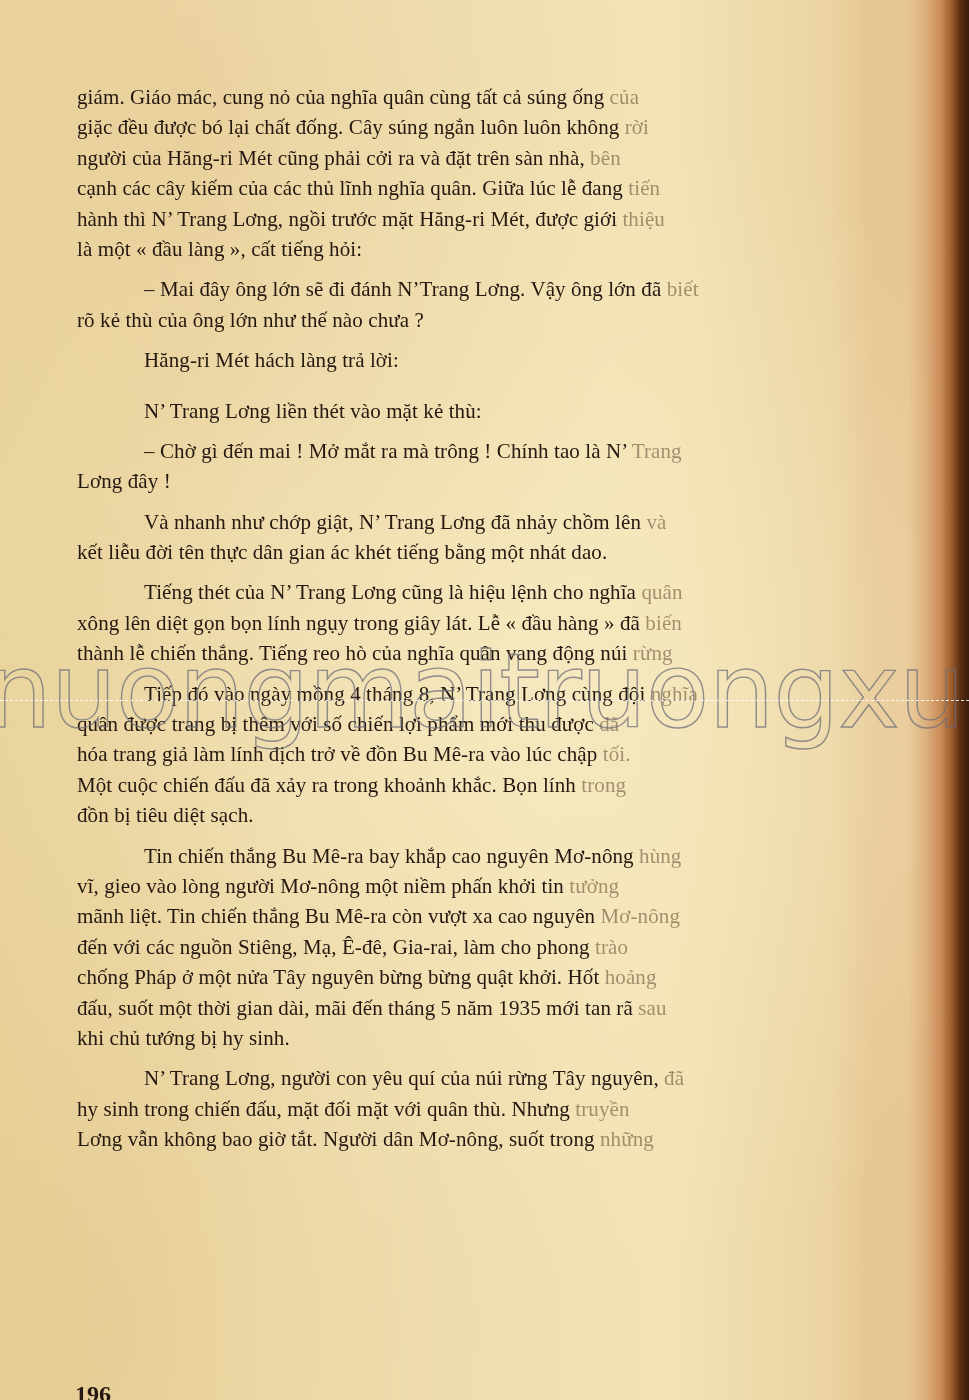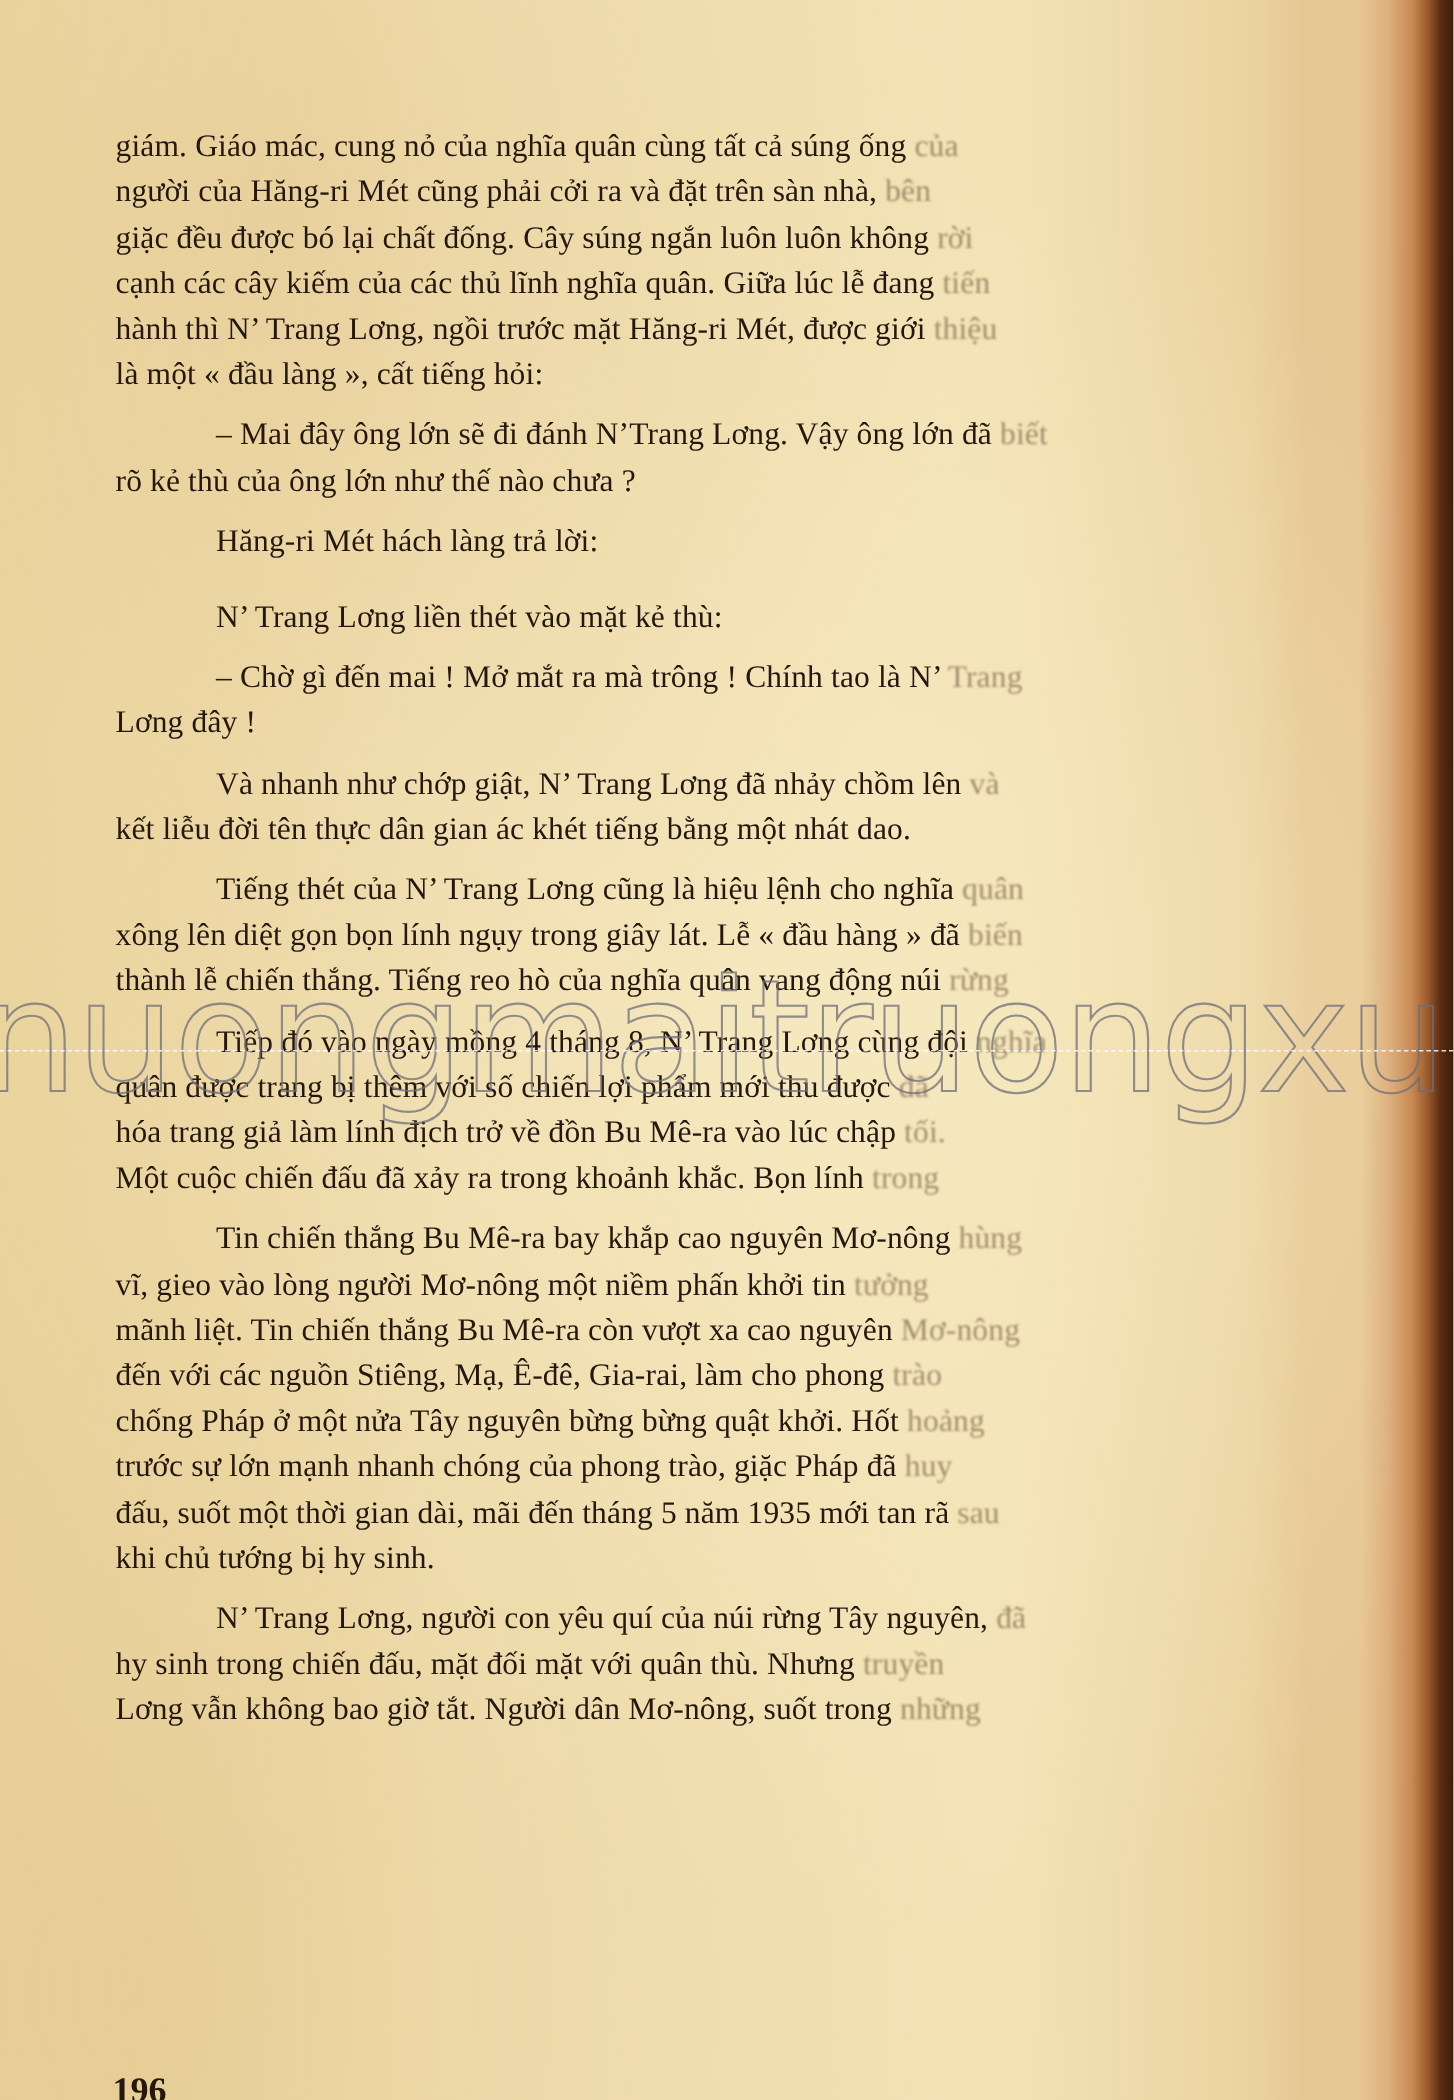--- a/index.html
+++ b/index.html
@@ -53,22 +53,22 @@
   </style>
 </head>
 <body>
 
 <div class="page"></div>
 <div class="binding"></div>
 
 <div class="text-block" id="body">
     <div>
       <div class="line"><span>giám. Giáo  mác,  cung nỏ của  nghĩa quân cùng  tất  cả  súng  ống</span> <span class="fade">của</span></div>
+      <div class="line"><span>giặc đều được bó lại chất  đống.  Cây súng  ngắn luôn  luôn  không</span> <span class="fade">rời</span></div>
       <div class="line"><span>người  của Hăng-ri Mét  cũng  phải  cởi  ra  và  đặt  trên  sàn  nhà,</span> <span class="fade">bên</span></div>
-      <div class="line"><span>giặc đều được bó lại chất  đống.  Cây súng  ngắn luôn  luôn  không</span> <span class="fade">rời</span></div>
       <div class="line"><span>cạnh các cây  kiếm của  các thủ lĩnh nghĩa quân. Giữa lúc lễ đang</span> <span class="fade">tiến</span></div>
       <div class="line"><span>hành  thì N’ Trang Lơng, ngồi trước mặt Hăng-ri Mét, được giới</span> <span class="fade">thiệu</span></div>
       <div class="line"><span>là một « đầu làng »,  cất tiếng  hỏi:</span></div>
     </div>
     <div class="gap"></div>
     <div>
       <div class="line indent"><span>– Mai đây ông lớn sẽ đi đánh N’Trang Lơng. Vậy ông lớn đã</span> <span class="fade">biết</span></div>
       <div class="line"><span>rõ kẻ  thù của ông lớn như thế  nào  chưa ?</span></div>
     </div>
     <div class="gap"></div>
@@ -95,29 +95,29 @@
       <div class="line indent"><span>Tiếng thét của  N’ Trang  Lơng cũng là hiệu lệnh  cho nghĩa</span> <span class="fade">quân</span></div>
       <div class="line"><span>xông lên diệt gọn bọn lính ngụy trong giây lát. Lễ « đầu hàng » đã</span> <span class="fade">biến</span></div>
       <div class="line"><span>thành lễ chiến thắng. Tiếng reo hò của nghĩa quân vang động núi</span> <span class="fade">rừng</span></div>
     </div>
     <div class="gap"></div>
     <div>
       <div class="line indent"><span>Tiếp đó vào ngày mồng 4 tháng 8, N’ Trang Lơng cùng đội</span> <span class="fade">nghĩa</span></div>
       <div class="line"><span>quân  được  trang bị  thêm với  số chiến  lợi  phẩm  mới  thu  được</span> <span class="fade">đã</span></div>
       <div class="line"><span>hóa trang giả làm lính  địch  trở  về  đồn  Bu Mê-ra vào  lúc  chập</span> <span class="fade">tối.</span></div>
       <div class="line"><span>Một  cuộc  chiến đấu đã  xảy  ra  trong  khoảnh  khắc.  Bọn lính</span> <span class="fade">trong</span></div>
+      <div class="line"><span>đồn bị tiêu diệt  sạch.</span></div>
     </div>
     <div class="gap"></div>
     <div>
       <div class="line indent"><span>Tin chiến thắng  Bu Mê-ra bay khắp  cao  nguyên Mơ-nông</span> <span class="fade">hùng</span></div>
       <div class="line"><span>vĩ, gieo  vào  lòng  người  Mơ-nông  một  niềm  phấn  khởi  tin</span> <span class="fade">tưởng</span></div>
       <div class="line"><span>mãnh liệt. Tin chiến thắng Bu Mê-ra còn vượt xa cao nguyên</span> <span class="fade">Mơ-nông</span></div>
       <div class="line"><span>đến với  các nguồn  Stiêng,  Mạ,  Ê-đê,  Gia-rai,  làm  cho  phong</span> <span class="fade">trào</span></div>
       <div class="line"><span>chống Pháp ở một nửa  Tây nguyên  bừng bừng quật khởi.  Hốt</span> <span class="fade">hoảng</span></div>
-      <div class="line"><span>trước sự lớn mạnh nhanh  chóng  của phong  trào,  giặc Pháp  đã</span> <span class="fade">huy</span></div>
       <div class="line"><span>đấu, suốt một thời  gian dài, mãi đến tháng 5 năm 1935 mới  tan rã</span> <span class="fade">sau</span></div>
       <div class="line"><span>khi chủ tướng bị hy sinh.</span></div>
     </div>
     <div class="gap"></div>
     <div>
       <div class="line indent"><span>N’ Trang Lơng, người con yêu quí của núi  rừng  Tây  nguyên,</span> <span class="fade">đã</span></div>
       <div class="line"><span>hy sinh trong chiến  đấu,  mặt  đối  mặt  với  quân  thù.  Nhưng</span> <span class="fade">truyền</span></div>
       <div class="line"><span>Lơng vẫn không  bao giờ  tắt. Người  dân Mơ-nông, suốt  trong</span> <span class="fade">những</span></div>
     </div>
   </div>

